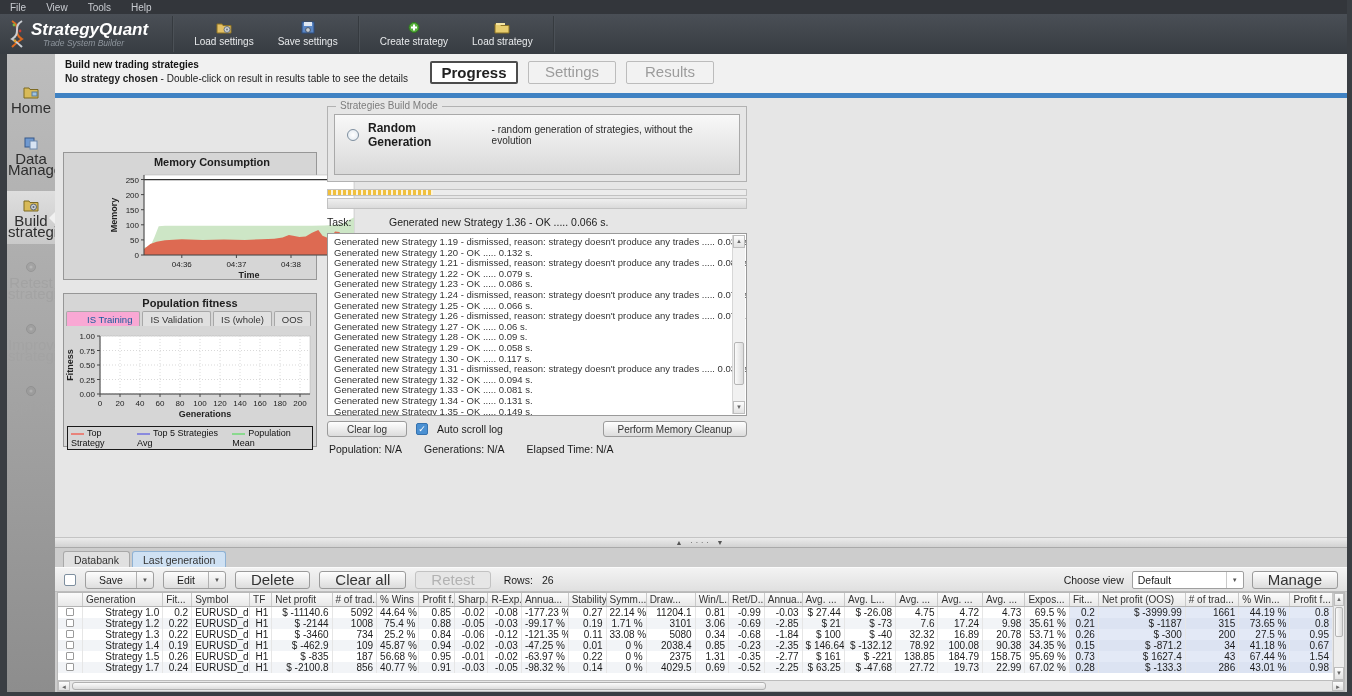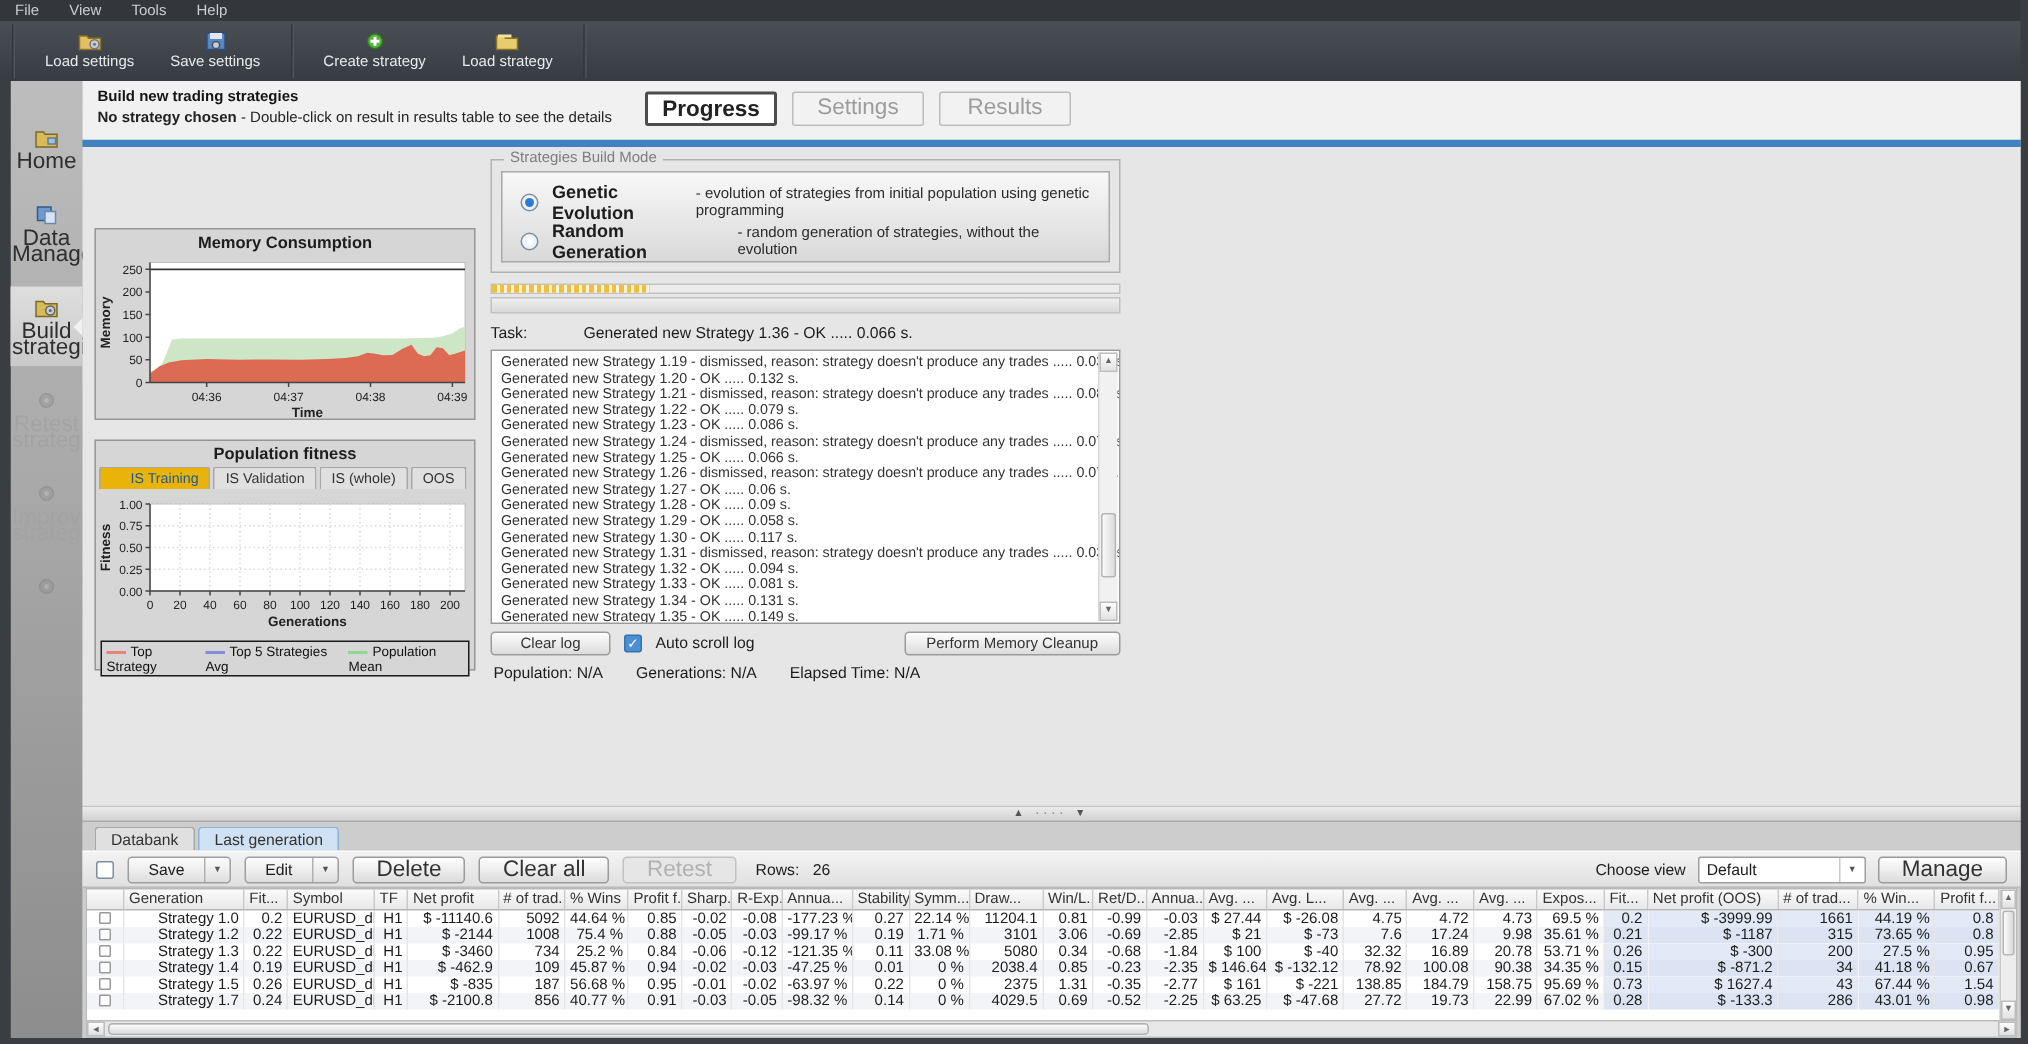--- a/index.html
+++ b/index.html
@@ -58,26 +58,26 @@
     background:#dbe9f7; border:1px solid #b6cde2; border-radius:3px;
     display:flex; align-items:center; gap:9px; padding:0 9px; }
   .btn { display:inline-flex; align-items:center; justify-content:center; gap:5px;
     border:1px solid #9b9b9b; border-radius:3px; background:linear-gradient(#fefefe,#dcdcdc);
     font-size:11px; font-weight:bold; color:#333; cursor:pointer; }
   .ctl-btn { width:72px; height:25px; }
   .btn.disabled { background:#e3eaf2; border-color:#c3cfdb; color:#a9b6c4; cursor:default; }
 
   .panel { position:absolute; background:#d6d6d6; border:1px solid #979797; }
   .panel-title { text-align:center; font-size:11px; font-weight:bold; color:#1d1d1d; padding:3px 0 1px; }
-  .panel-mem { left:8px; top:54px; width:254px; height:128px; }
+  .panel-mem { left:8px; top:54px; width:254px; height:128px;padding-left:44px; }
   .panel-fit { left:8px; top:195px; width:254px; height:154px; }
   .fit-tabs { display:flex; gap:2px; padding:1px 2px 0; }
   .fit-tab { background:#e0e0e0; border:1px solid #a8a8a8; border-bottom:none;
     border-radius:2px 2px 0 0; font-size:9.5px; color:#333; padding:2px 7px 1px; cursor:pointer; }
-  .fit-tab.active { background:#eab308; color:#195a9c;padding-left:20px; }
+  .fit-tab.active { background:#f9a8d4; color:#195a9c;padding-left:20px; }
   .fit-legend { margin:2px 3px 0; border:1px solid #1a1a1a; background:#d6d6d6;
     display:flex; align-items:center; gap:5px; padding:1px 3px; font-size:9px; color:#111; }
   .leg-line { display:inline-block; width:13px; height:2px; margin-right:3px; vertical-align:middle; }
 
   
   .groupbox { position:absolute; left:272px; top:8px; width:420px; height:76px;
     border:1px solid #b2b2b2; background:#e6e6e6; }
   .gb-label { position:absolute; top:-7px; left:8px; background:#e6e6e6; padding:0 4px;
     font-size:10px; color:#7d7d7d; }
   .gb-inner { position:absolute; left:6px; right:6px; top:7px; bottom:6px;
@@ -175,20 +175,33 @@
 <div class="app">
 
   <div class="menubar">
     <span class="menu-item">File</span>
     <span class="menu-item">View</span>
     <span class="menu-item">Tools</span>
     <span class="menu-item">Help</span>
   </div>
 
   <div class="toolbar">
+    <div class="brand">
+      <svg width="18" height="30" viewBox="0 0 18 30">
+        <path d="M4 2 C14 8 4 14 14 20 C8 24 6 26 4 28" stroke="#e06a1f" stroke-width="2" fill="none"></path>
+        <path d="M14 2 C4 8 14 14 4 20 C10 24 12 26 14 28" stroke="#c9cdd2" stroke-width="2" fill="none"></path>
+        <circle cx="6" cy="6" r="1.4" fill="#7db84a"></circle>
+          <circle cx="12" cy="12" r="1.4" fill="#d43c2f"></circle>
+        <circle cx="7" cy="22" r="1.4" fill="#e0a32e"></circle>
+      </svg>
+      <div class="brand-text">
+        <div class="brand-name">StrategyQuant</div>
+        <div class="brand-tag">Trade System Builder</div>
+      </div>
+    </div>
     <div class="tb-sep"></div>
     <div class="tb-btn">
       <svg class="tb-icon" viewBox="0 0 16 13">
         <path d="M1 3 L6 3 L7 4.5 L15 4.5 L15 12 L1 12 Z" fill="#e3c065" stroke="#8d7325"></path>
         <circle cx="11" cy="8.5" r="3" fill="#c9ced4" stroke="#6d757d"></circle>
           <circle cx="11" cy="8.5" r="1" fill="#6d757d"></circle>
       </svg>
       <span>Load settings</span>
     </div>
     <div class="tb-btn">
@@ -383,25 +396,20 @@
           <div class="fit-legend">
             <span><span class="leg-line" style="background:#e8837a"></span><span>Top Strategy</span></span>
             <span><span class="leg-line" style="background:#8a8ade"></span><span>Top 5 Strategies Avg</span></span>
             <span><span class="leg-line" style="background:#8ad98e"></span><span>Population Mean</span></span>
           </div>
         </div>
 
         <div class="groupbox">
           <span class="gb-label">Strategies Build Mode</span>
           <div class="gb-inner">
-            <div class="radio-row">
-              <span class="radio checked"></span>
-              <span class="radio-label">Genetic Evolution</span>
-              <span class="radio-desc">- evolution of strategies from initial population using genetic programming</span>
-            </div>
             <div class="radio-row">
               <span class="radio"></span>
               <span class="radio-label">Random Generation</span>
               <span class="radio-desc">- random generation of strategies, without the evolution</span>
             </div>
           </div>
         </div>
 
         <div class="pbar1">
             <div class="pbar1-fill" id="pbar1-fill" style="width: 25%;"></div>

